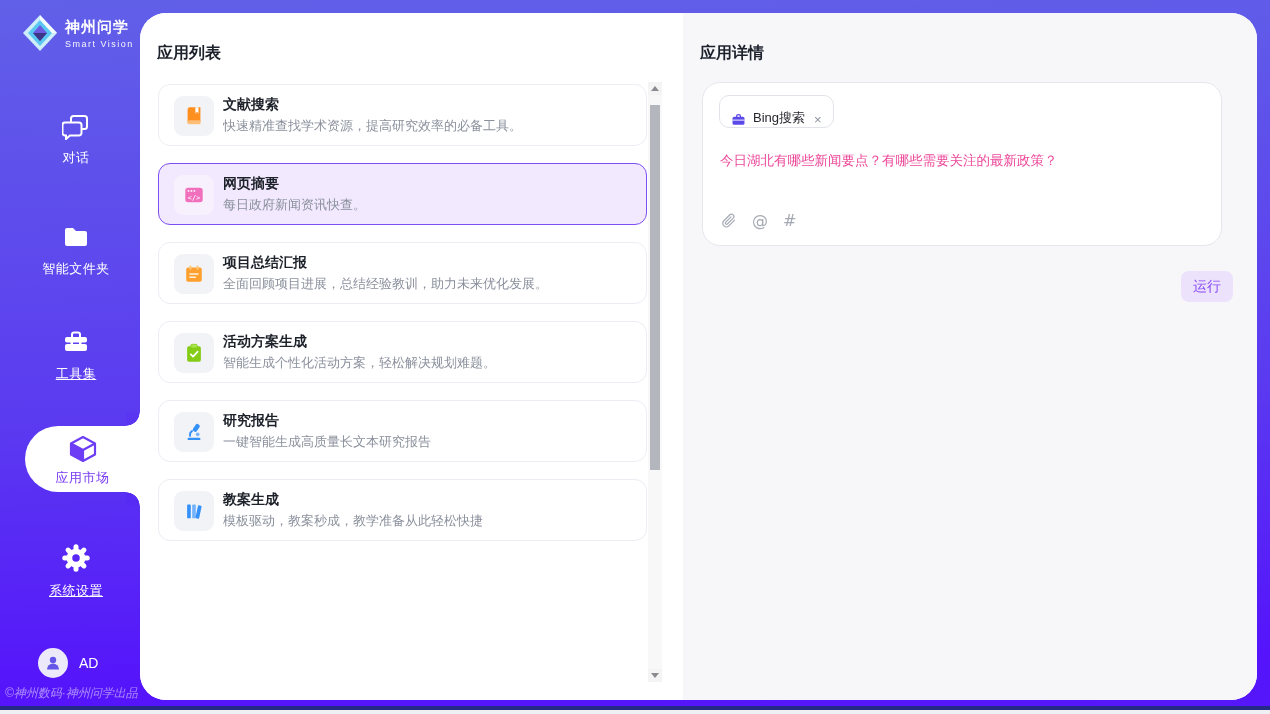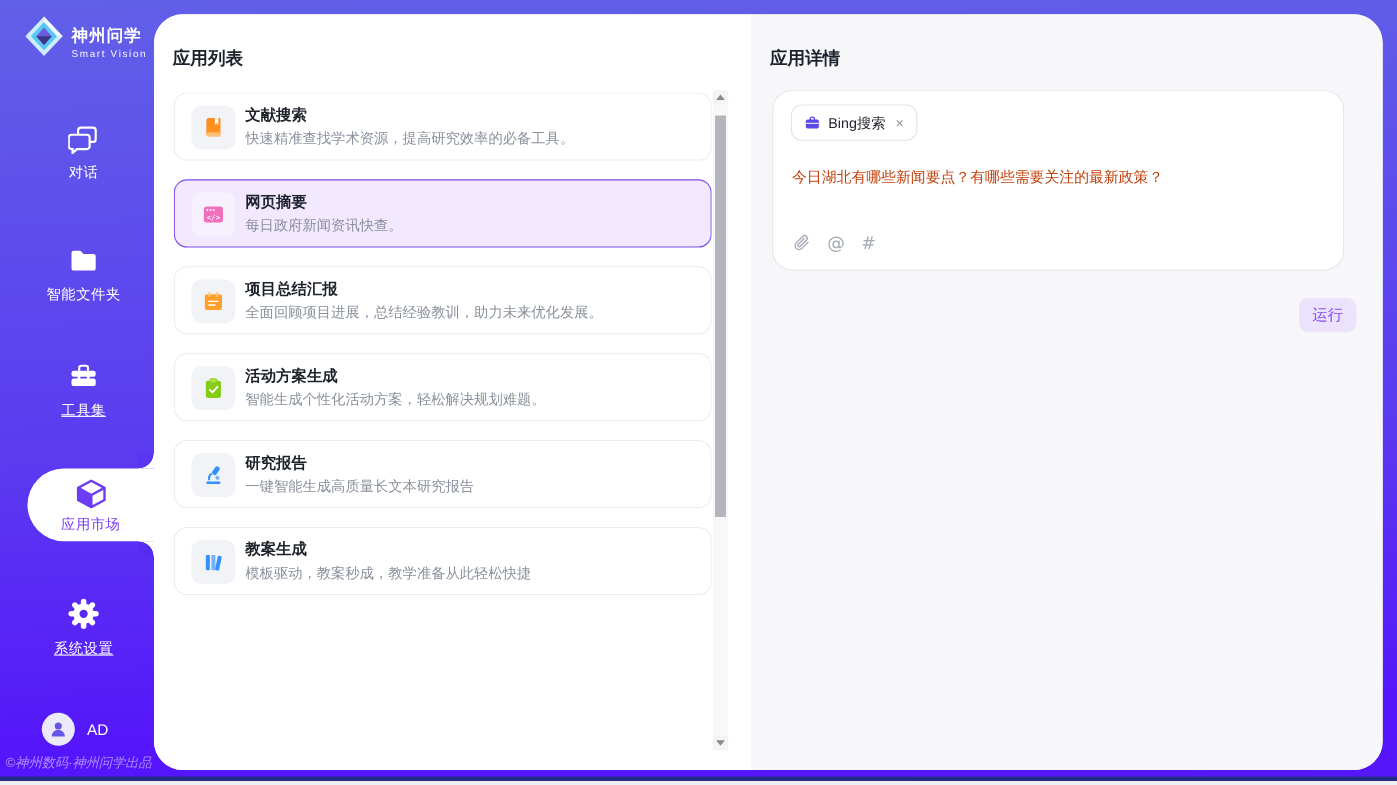--- a/index.html
+++ b/index.html
@@ -5,21 +5,21 @@
   * { margin:0; padding:0; box-sizing:border-box; }
   html,body { width:1270px; height:714px; overflow:hidden; }
   body {
     font-family:"Liberation Sans","DejaVu Sans",sans-serif;
     background:linear-gradient(178deg,#6160e8 0%,#5b3bf0 55%,#5514fb 92%,#5517fa 100%);
     position:relative;
   }
 
   
   .sidebar { position:absolute; left:0; top:0; width:140px; height:714px; color:#fff; }
-  .logo { position:absolute; left:20px; top:12px; display:flex; align-items:flex-end; }
+  .logo { position:absolute; left:20px; top:12px; display:flex; align-items:center; }
   .logo-text { margin-left:5px; }
   .logo-title { font-size:15px; font-weight:bold; letter-spacing:1px; }
   .logo-sub { font-size:9px; letter-spacing:1.5px; opacity:.95; margin-top:2px; }
 
   .nav-item { position:absolute; left:0; width:152px; text-align:center; cursor:pointer; }
   .nav-item .nicon { display:block; margin:0 auto 8px; }
   .nav-label { font-size:13px; color:#fff; letter-spacing:.5px; }
   .nav-label.underlined { text-decoration:underline; }
 
   .active-bubble { position:absolute; left:25px; top:426px; width:115px; height:66px;
@@ -59,25 +59,25 @@
   .sb-btn { position:absolute; left:0; width:14px; height:13px; background:#f4f4f5; display:flex; align-items:center; justify-content:center; cursor:pointer; }
   .sb-up { top:0; } .sb-down { bottom:0; }
   .tri-up { width:0; height:0; border-left:4px solid transparent; border-right:4px solid transparent; border-bottom:5px solid #8a8a90; }
   .tri-down { width:0; height:0; border-left:4px solid transparent; border-right:4px solid transparent; border-top:5px solid #8a8a90; }
   .sb-thumb { position:absolute; left:2px; top:23px; width:10px; height:365px; background:#b3b6bd; cursor:pointer; }
 
   
   .detail-pane { position:relative; flex:1; background:#f7f7fa; }
   .detail-card { position:absolute; left:19px; top:69px; width:520px; height:164px; background:#fff;
     border:1px solid #e4e6ec; border-radius:18px; }
-  .tool-tag { position:absolute; left:16px; top:12px; height:33px; padding:12px 11px; border:1px solid #e2e3e9;
-    border-radius:10px; background:#fff; display:inline-flex; align-items:center; gap:7px; cursor:pointer; }
+  .tool-tag { position:absolute; left:16px; top:12px; height:33px; padding:0 11px; border:1px solid #e2e3e9;
+    border-radius:10px; background:#fff; display:inline-flex; align-items:flex-end; gap:7px; cursor:pointer; }
   .tag-label { font-size:13px; color:#26262e; }
   .tag-close { font-size:13px; color:#8a909c; margin-left:2px; cursor:pointer; }
-  .query-text { position:absolute; left:17px; top:68px; width:486px; font-size:13.5px; color:#c2410c; line-height:19px; }
+  .query-text { position:absolute; left:17px; top:68px; width:486px; font-size:13.5px; color:#ec4899; line-height:19px; }
   .input-icons { position:absolute; left:17px; top:128px; display:flex; align-items:center; gap:15px; color:#a4a9b3; }
   .glyph-icon { font-size:16px; color:#a4a9b3; cursor:pointer; font-family:"DejaVu Sans",sans-serif; }
   .run-btn { position:absolute; left:487px; top:258px; width:52px; height:31px; background:#ece2fc; color:#8a4bf8;
     font-size:14px; border:none; border-radius:8px; cursor:pointer; font-family:inherit;margin-left:11px; }
 
   
   .bottom-dark { position:absolute; left:0; top:706px; width:1270px; height:4px; background:#252a86; }
   .bottom-light { position:absolute; left:0; top:710px; width:1270px; height:4px; background:#eef0f4; }
 </style>
 </head>

